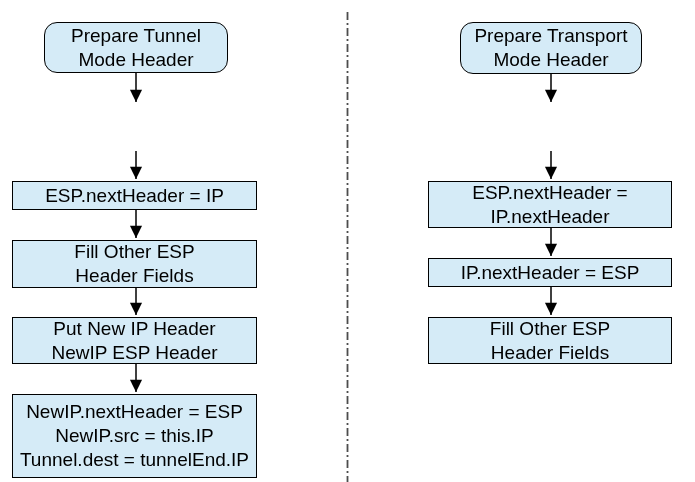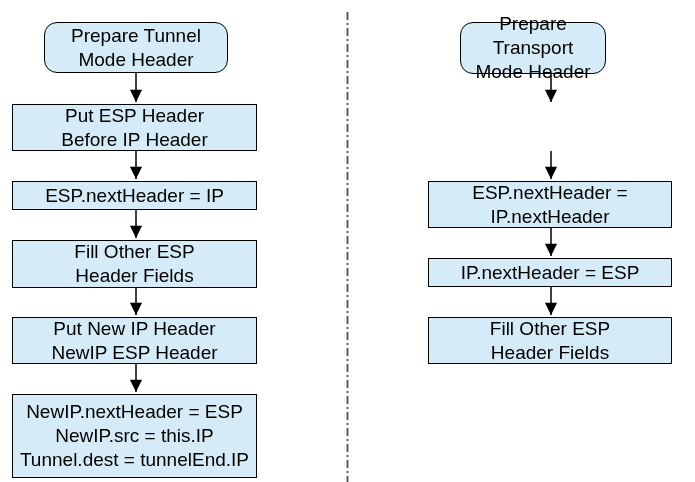--- a/index.html
+++ b/index.html
@@ -71,32 +71,30 @@
     <line class="arrow" x1="136" y1="352" x2="136" y2="380" marker-end="url(#arrowhead)"></line>
 
     <line class="arrow" x1="551" y1="62" x2="551" y2="90" marker-end="url(#arrowhead)"></line>
     <line class="arrow" x1="551" y1="139" x2="551" y2="167" marker-end="url(#arrowhead)"></line>
     <line class="arrow" x1="551" y1="216" x2="551" y2="244" marker-end="url(#arrowhead)"></line>
     <line class="arrow" x1="551" y1="275" x2="551" y2="303" marker-end="url(#arrowhead)"></line>
   </svg>
 
   <div class="box rounded" style="left:44px;  top:10px;  width:184px; height:51px">Prepare Tunnel
 Mode Header</div>
-  <div class="box" style="left:12px;  top:92px;  width:245px; height:47px">Put ESP Header
-Before IP Header</div>
   <div class="box" style="left:12px;  top:169px; width:245px; height:29px">ESP.nextHeader = IP</div>
   <div class="box" style="left:12px;  top:228px; width:245px; height:48px">Fill Other ESP
 Header Fields</div>
   <div class="box" style="left:12px;  top:305px; width:245px; height:47px">Put New IP Header
 NewIP ESP Header</div>
   <div class="box" style="left:12px;  top:382px; width:245px; height:84px">NewIP.nextHeader = ESP
 NewIP.src = this.IP
 Tunnel.dest = tunnelEnd.IP</div>
 
-  <div class="box rounded" style="left:460px; top:10px;  width:146px; height:52px">Prepare Transport
+  <div class="box rounded" style="left:460px; top:10px;  width:182px; height:52px">Prepare Transport
 Mode Header</div>
   <div class="box" style="left:428px; top:246px; width:244px; height:29px">IP.nextHeader = ESP</div>
   <div class="box" style="left:428px; top:169px; width:244px; height:47px">ESP.nextHeader =
 IP.nextHeader</div>
   <div class="box" style="left:428px; top:305px; width:244px; height:47px">Fill Other ESP
 Header Fields</div>
 
 </div>
 
 </body></html>

